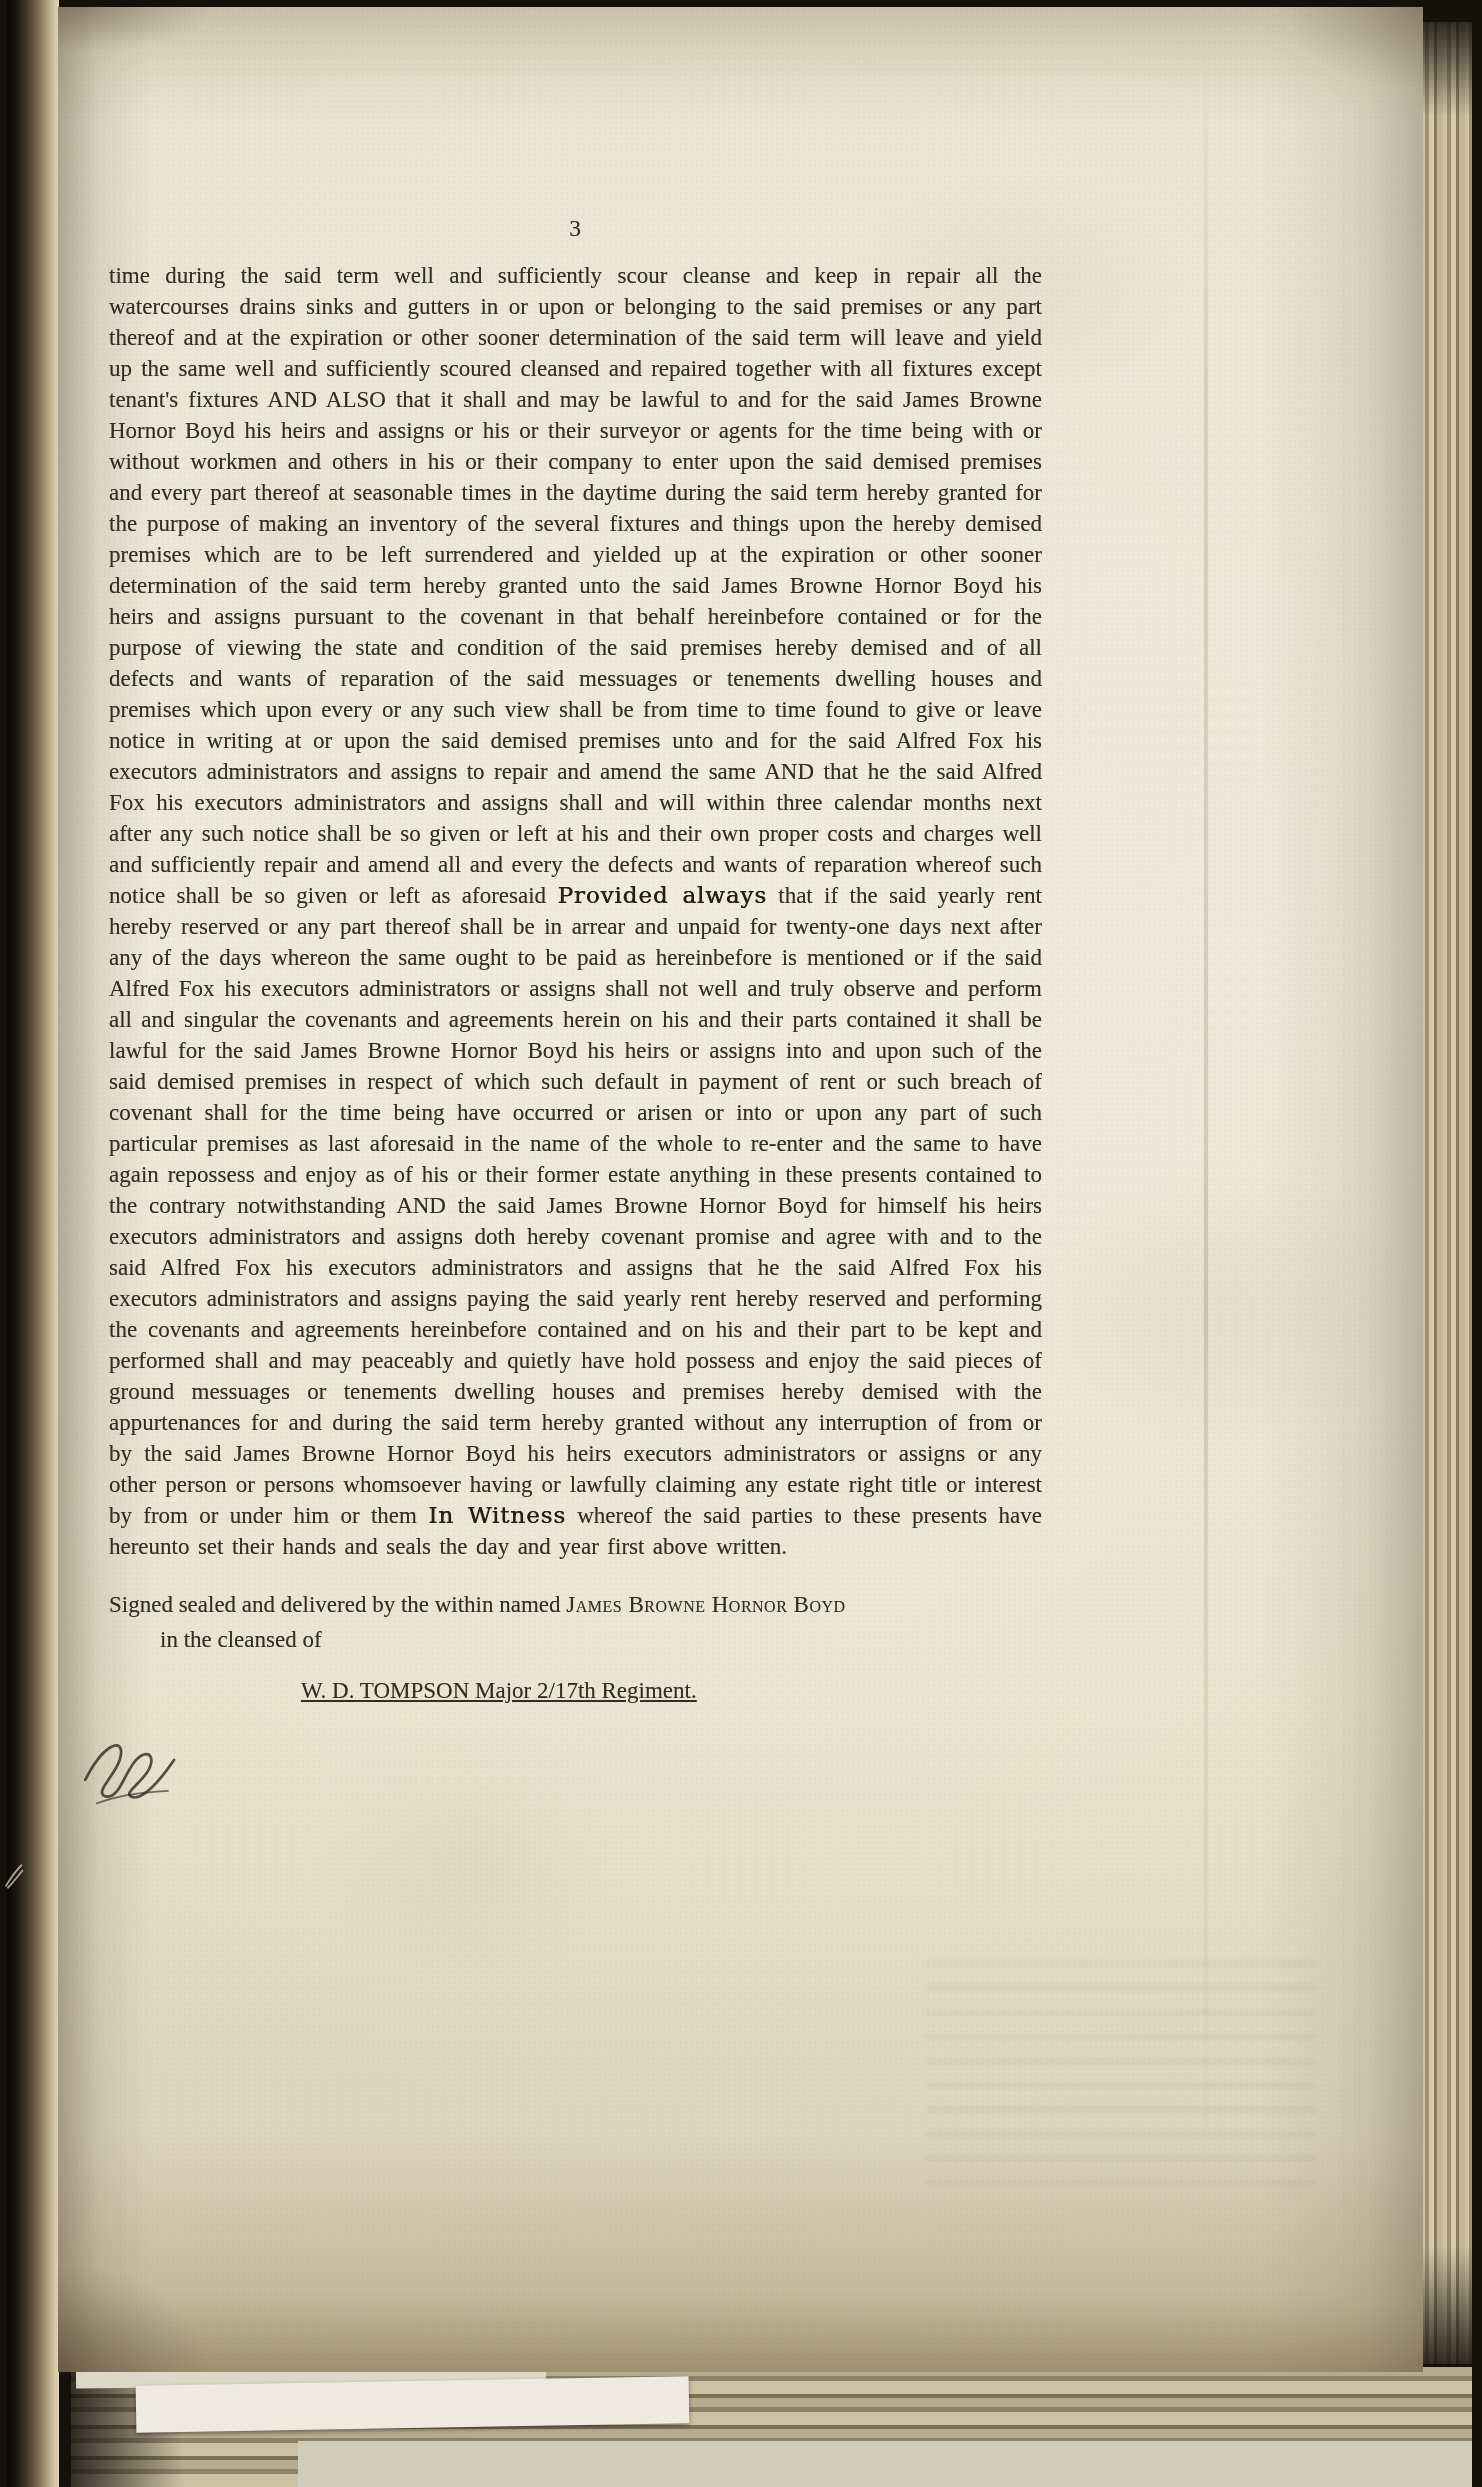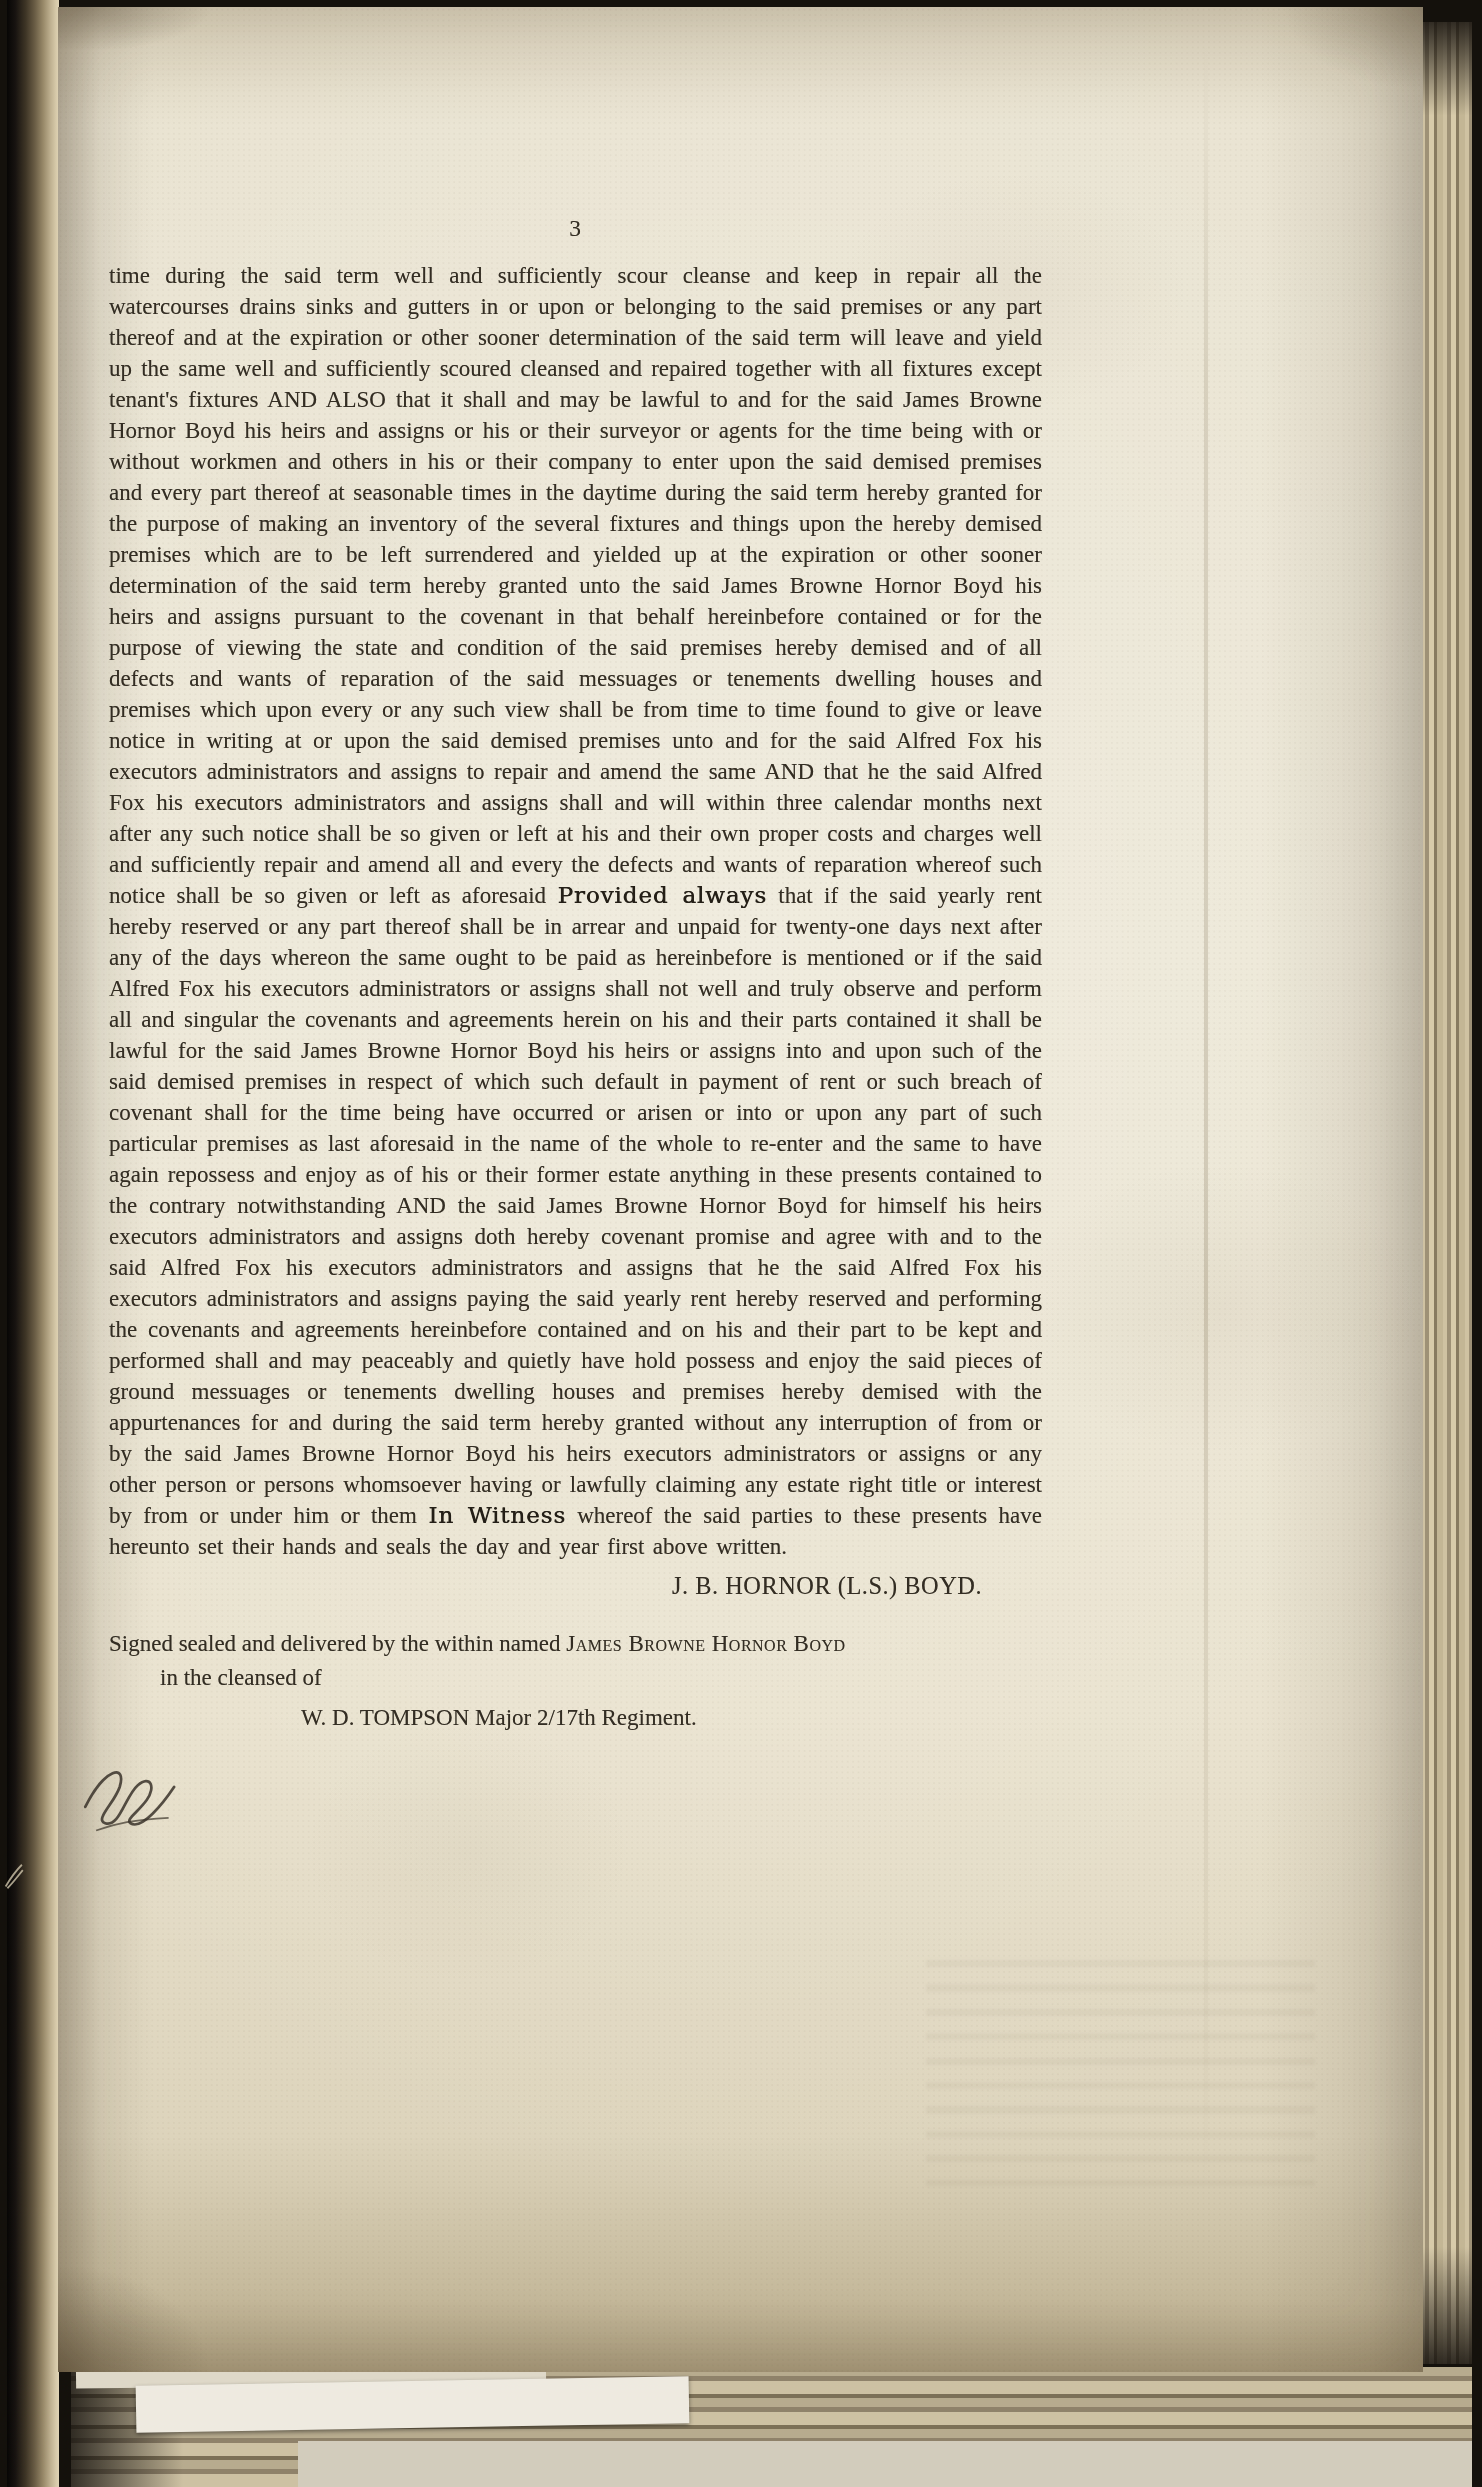--- a/index.html
+++ b/index.html
@@ -74,21 +74,21 @@
   }
   .pagenum { text-align:center; font-size:23.5px; letter-spacing:0.9px; }
   .legal { margin-top:16.3px; text-align:justify; word-spacing:2.7px; }
   .gothic { font-weight:400; letter-spacing:0.9px; color:#241f17;
     text-shadow:0.5px 0 currentColor; font-family:"DejaVu Serif",serif; }
   .smallcaps { font-variant:small-caps; letter-spacing:0.5px; }
   .signature { margin-top:7.2px; text-align:right; padding-right:60px;
     font-size:24.4px; letter-spacing:0.5px; }
   .attest { margin-top:27px; }
   .attest-l2 { padding-left:51px; margin-top:3.6px; }
-  .attest-l3 { padding-left:192px; margin-top:9px; }
+  .attest-l3 { padding-left:192px; margin-top:20px;text-decoration:underline; }
   .flourish-wrap { margin-top:25px; margin-left:-31px; height:87px; }
   .edge-mark { position:absolute; left:1.8px; top:1861px; }
 </style>
 </head>
 <body>
 
 <div id="screenshot">
 
   <div class="left-edges"></div>
   <div class="right-stack"></div>
@@ -101,21 +101,20 @@
     <div class="mottle"></div>
     <div class="grain"></div>
     <div class="crease-v"></div>
     <div class="bleed"></div>
 
     <div class="content">
       <div class="pagenum">3</div>
 
       <p class="legal"><span>time during the said term well and sufficiently scour cleanse and keep in repair all the watercourses drains sinks and gutters in or upon or belonging to the said premises or any part thereof and at the expiration or other sooner determination of the said term will leave and yield up the same well and sufficiently scoured cleansed and repaired together with all fixtures except tenant's fixtures AND ALSO that it shall and may be lawful to and for the said James Browne Hornor Boyd his heirs and assigns or his or their surveyor or agents for the time being with or without workmen and others in his or their company to enter upon the said demised premises and every part thereof at seasonable times in the daytime during the said term hereby granted for the purpose of making an inventory of the several fixtures and things upon the hereby demised premises which are to be left surrendered and yielded up at the expiration or other sooner determination of the said term hereby granted unto the said James Browne Hornor Boyd his heirs and assigns pursuant to the covenant in that behalf hereinbefore contained or for the purpose of viewing the state and condition of the said premises hereby demised and of all defects and wants of reparation of the said messuages or tenements dwelling houses and premises which upon every or any such view shall be from time to time found to give or leave notice in writing at or upon the said demised premises unto and for the said Alfred Fox his executors administrators and assigns to repair and amend the same AND that he the said Alfred Fox his executors administrators and assigns shall and will within three calendar months next after any such notice shall be so given or left at his and their own proper costs and charges well and sufficiently repair and amend all and every the defects and wants of reparation whereof such notice shall be so given or left as aforesaid </span><span class="gothic">Provided always</span><span> that if the said yearly rent hereby reserved or any part thereof shall be in arrear and unpaid for twenty-one days next after any of the days whereon the same ought to be paid as hereinbefore is mentioned or if the said Alfred Fox his executors administrators or assigns shall not well and truly observe and perform all and singular the covenants and agreements herein on his and their parts contained it shall be lawful for the said James Browne Hornor Boyd his heirs or assigns into and upon such of the said demised premises in respect of which such default in payment of rent or such breach of covenant shall for the time being have occurred or arisen or into or upon any part of such particular premises as last aforesaid in the name of the whole to re-enter and the same to have again repossess and enjoy as of his or their former estate anything in these presents contained to the contrary notwithstanding AND the said James Browne Hornor Boyd for himself his heirs executors administrators and assigns doth hereby covenant promise and agree with and to the said Alfred Fox his executors administrators and assigns that he the said Alfred Fox his executors administrators and assigns paying the said yearly rent hereby reserved and performing the covenants and agreements hereinbefore contained and on his and their part to be kept and performed shall and may peaceably and quietly have hold possess and enjoy the said pieces of ground messuages or tenements dwelling houses and premises hereby demised with the appurtenances for and during the said term hereby granted without any interruption of from or by the said James Browne Hornor Boyd his heirs executors administrators or assigns or any other person or persons whomsoever having or lawfully claiming any estate right title or interest by from or under him or them </span><span class="gothic">In Witness</span><span> whereof the said parties to these presents have hereunto set their hands and seals the day and year first above written.</span></p>
 
-      <div class="signature">J. B. HORNOR (L.S.) BOYD.</div>
 
       <div class="attest">
         <div><span>Signed sealed and delivered by the within named </span><span class="smallcaps">James Browne Hornor Boyd</span></div>
         <div class="attest-l2">in the cleansed of</div>
         <div class="attest-l3">W. D. TOMPSON Major 2/17th Regiment.</div>
       </div>
 
       <div class="flourish-wrap">
         <svg width="145" height="87" viewBox="0 0 160 96">
           <path d="M8 54 C 30 10, 54 6, 46 32 C 40 50, 18 68, 30 72

